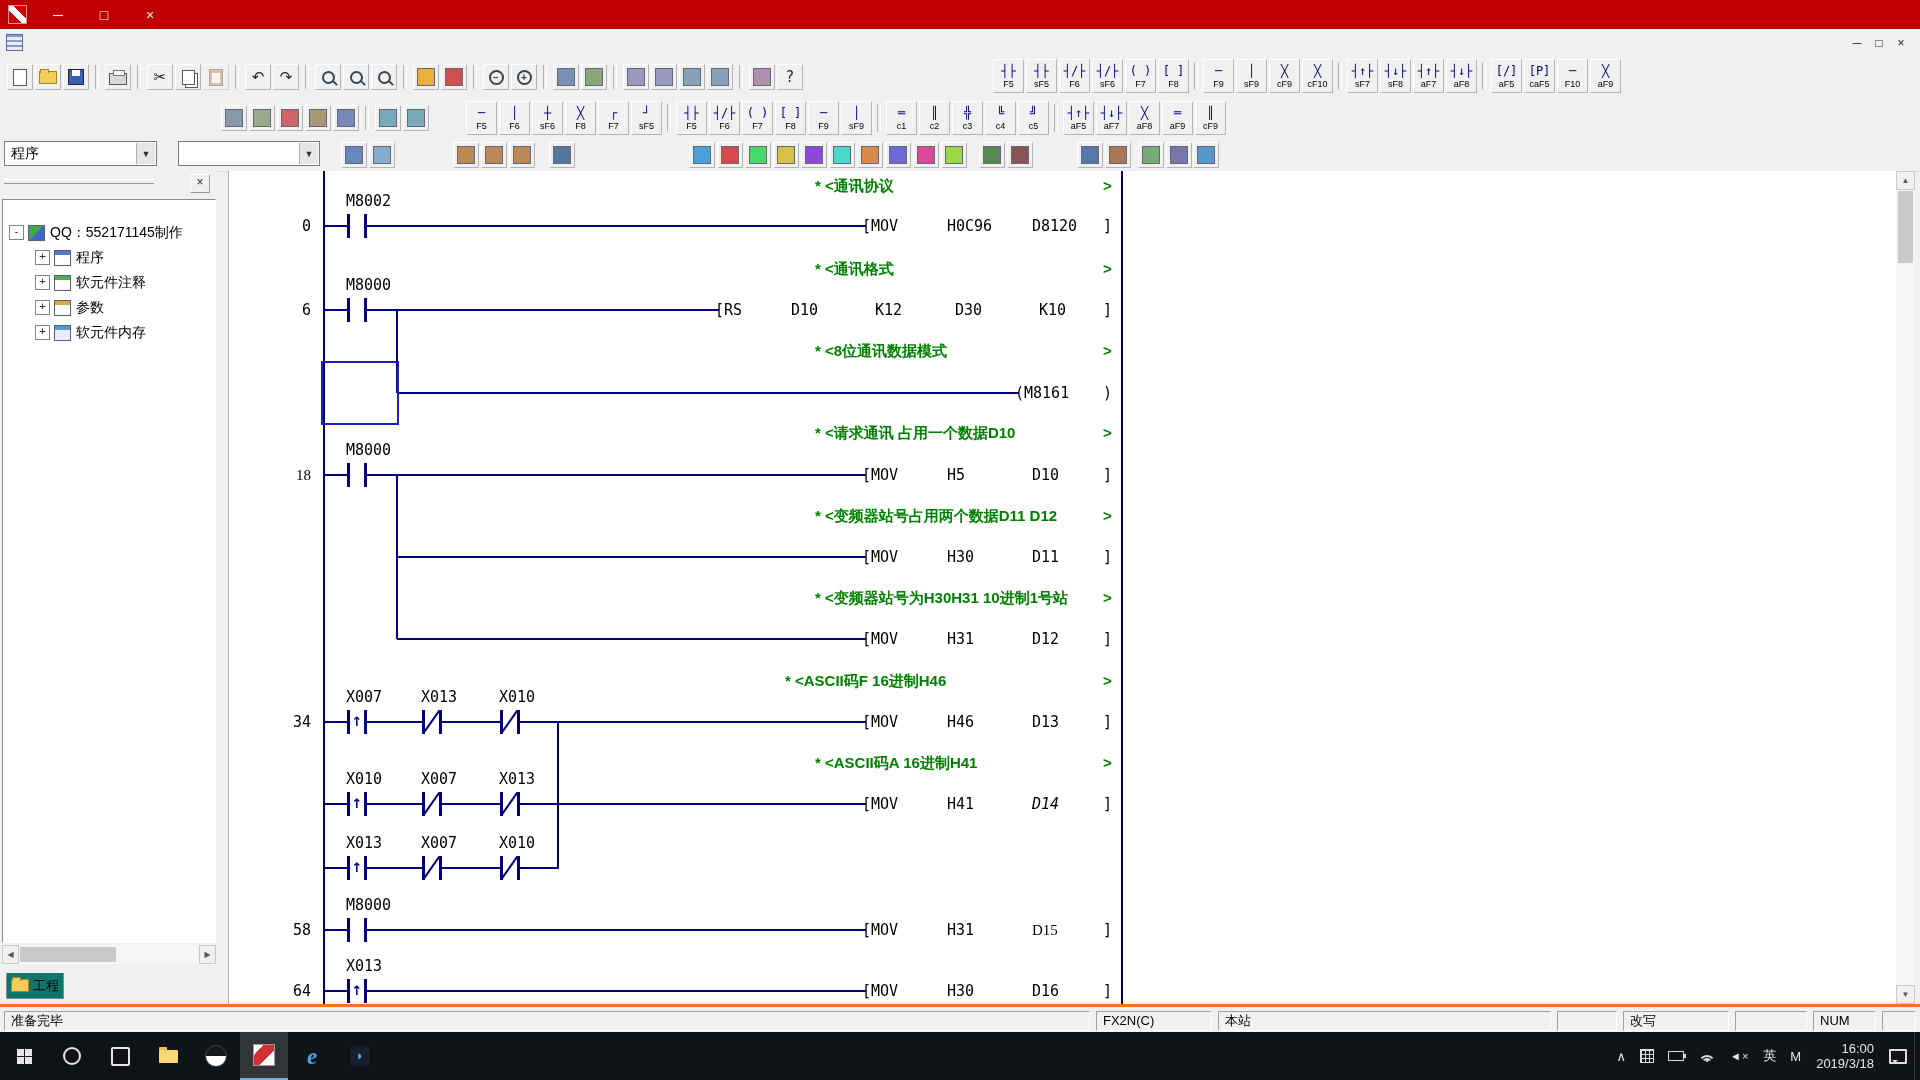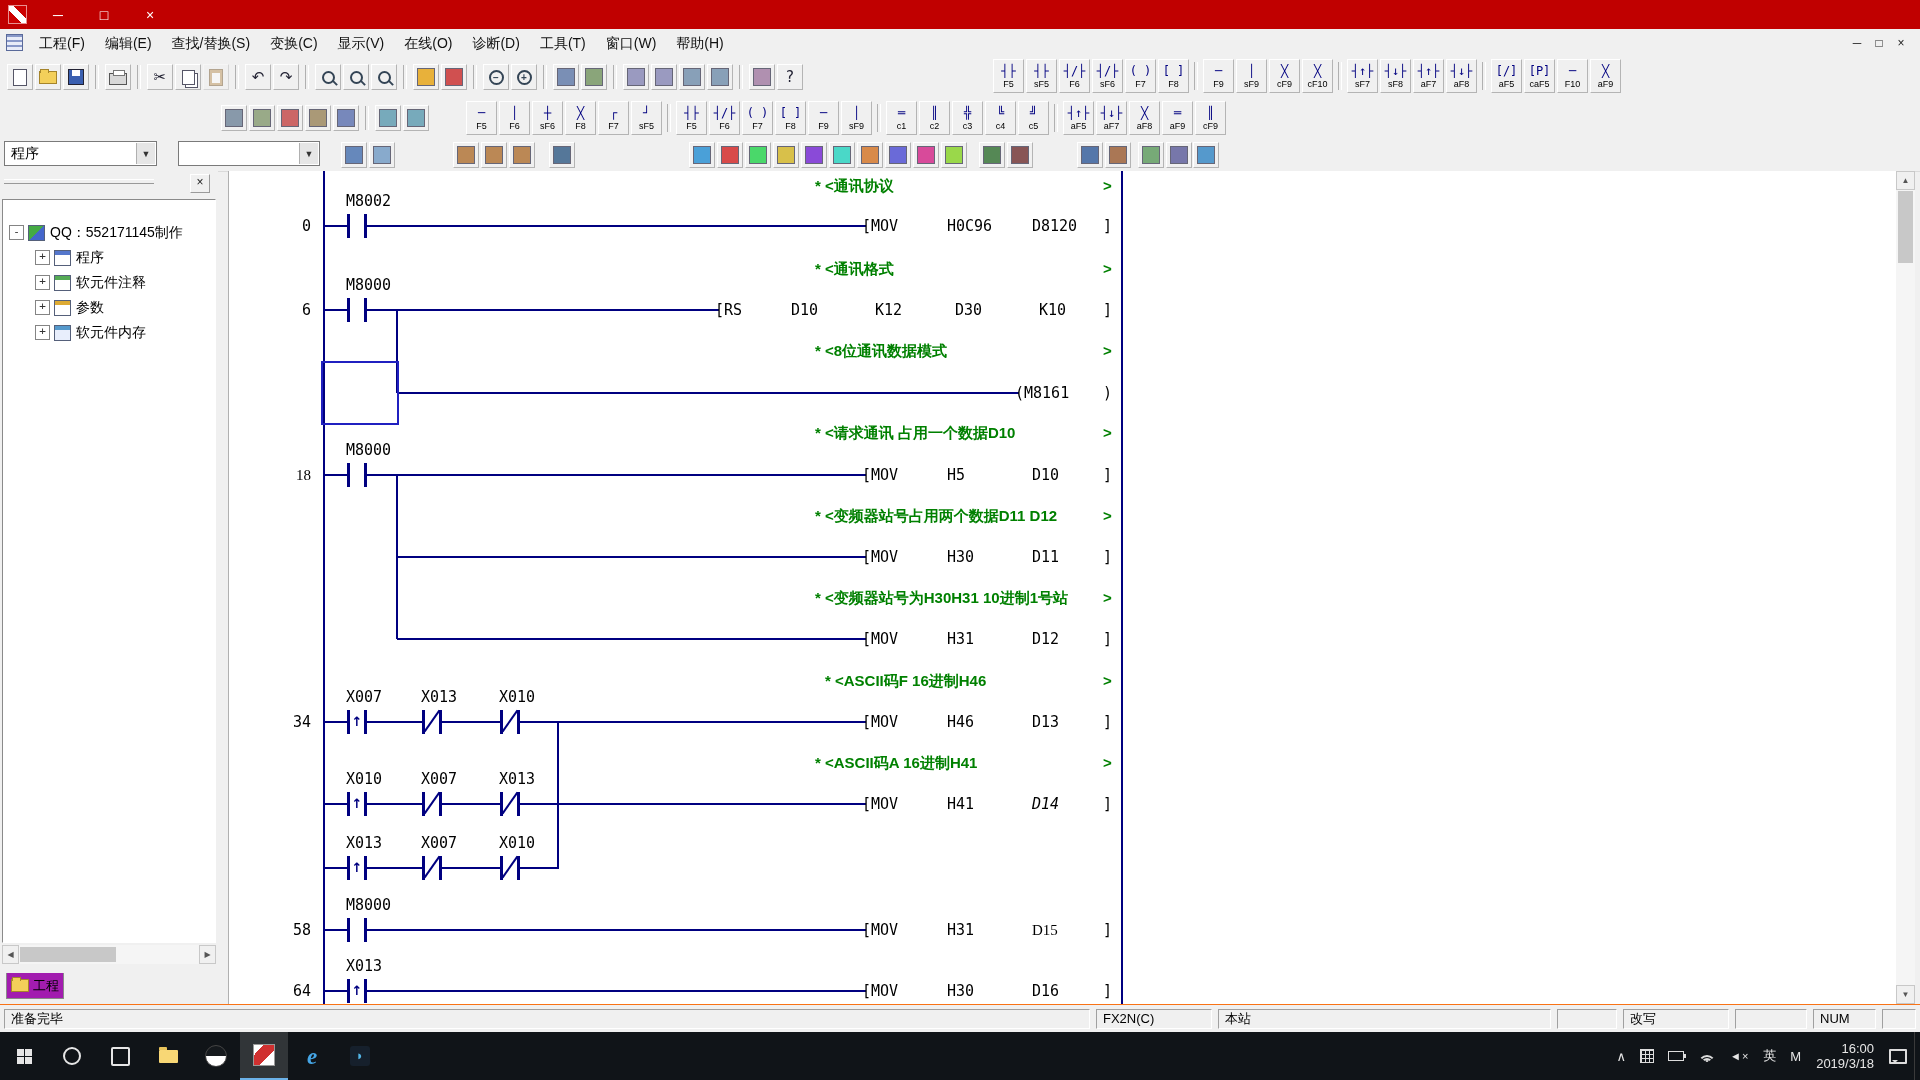--- a/index.html
+++ b/index.html
@@ -79,21 +79,21 @@
   .ti{width:15px;height:14px;margin-right:5px;border:1px solid #55607a;flex:none;}
   .ti-root{background:linear-gradient(135deg,#44aa44 50%,#4466cc 50%);}
   .ti-program{background:linear-gradient(#5577cc 30%,#fff 30%);}
   .ti-comment{background:linear-gradient(#55aa55 30%,#fff 30%);}
   .ti-param{background:linear-gradient(#ddaa33 30%,#fff 30%);}
   .ti-mem{background:linear-gradient(#5599cc 30%,#e8eefc 30%);}
   .hscroll{position:absolute;left:2px;top:774px;width:214px;height:19px;background:#f5f5f5;}
   .sb-btn{position:absolute;width:17px;height:19px;background:#f0f0f0;border:1px solid #c8c8c8;box-sizing:border-box;
     text-align:center;font-size:8px;line-height:17px;color:#555;}
   .hthumb{position:absolute;left:18px;top:2px;width:96px;height:15px;background:#c8c8c8;}
-  .proj-tab{position:absolute;left:6px;top:802px;width:58px;height:26px;background:#a21caf;
+  .proj-tab{position:absolute;left:6px;top:802px;width:58px;height:26px;background:#0f766e;
     border:1px solid #8a8a8a;border-top:none;box-sizing:border-box;display:flex;align-items:center;justify-content:center;font-size:13px;}
   .proj-tab .ig-folder{margin-right:4px;}
 
   
   .ladder{position:absolute;left:228px;top:171px;width:1668px;height:833px;background:#fff;overflow:hidden;
     border-left:1px solid #b0b0b0;}
   .rail{position:absolute;width:2px;background:#000080;}
   .hwire{position:absolute;height:2px;background:#000080;}
   .vwire{position:absolute;width:2px;background:#000080;}
   .cpatch{position:absolute;width:14px;height:24px;background:#fff;}
@@ -102,21 +102,21 @@
   .cpulse{position:absolute;width:14px;height:24px;font:bold 13px/24px "DejaVu Sans",sans-serif;color:#000080;text-align:center;}
   .cslash{position:absolute;width:26px;height:2px;background:#000080;transform:rotate(-55deg);}
   .itext{position:absolute;font:15px/22px "DejaVu Sans Mono",monospace;color:#000;white-space:pre;}
   .lstep{position:absolute;left:14px;width:68px;text-align:right;font:15px/20px "DejaVu Sans Mono",monospace;color:#000;}
   .lcomment{position:absolute;font:bold 15px/22px "Liberation Sans","DejaVu Sans",sans-serif;color:#008000;white-space:pre;}
   .selbox{position:absolute;border:2px solid #2020c0;box-sizing:border-box;}
   .vscroll{position:absolute;left:1896px;top:171px;width:19px;height:833px;background:#f5f5f5;}
   .vthumb{position:absolute;left:2px;top:20px;width:15px;height:72px;background:#c8c8c8;}
 
   
-  .statusbar{position:absolute;left:0;top:1004px;width:100%;height:28px;background:#f0f0f0;border-top:1px solid #f97316;}
+  .statusbar{position:absolute;left:0;top:1004px;width:100%;height:28px;background:#f0f0f0;border-top:3px solid #f97316;}
   .sseg{position:absolute;top:4px;height:20px;box-sizing:border-box;border:1px solid;border-color:#a0a0a0 #fff #fff #a0a0a0;
     font-size:13px;line-height:18px;padding:0 6px;color:#000;white-space:nowrap;overflow:hidden;}
 
   
   .taskbar{position:absolute;left:0;top:1032px;width:100%;height:48px;background:#101418;display:flex;align-items:center;}
   .tkbtn{width:48px;height:48px;display:flex;align-items:center;justify-content:center;flex:none;position:relative;}
   .tkbtn.active{background:rgba(255,255,255,.14);border-bottom:2px solid #6cb2e8;box-sizing:border-box;}
   .winlogo{display:grid;grid-template-columns:7px 7px;grid-template-rows:7px 7px;gap:1px;}
   .winlogo i{background:#e6e6e6;}
   .ring{width:14px;height:14px;border:2px solid #e6e6e6;border-radius:50%;}
@@ -154,32 +154,20 @@
     <div class="app-ico"></div>
     <div class="wbtns">
       <div class="wbtn">─</div>
       <div class="wbtn">□</div>
       <div class="wbtn close">×</div>
     </div>
   </div>
 
   <div class="menubar">
     <div class="mdi-ico"></div>
-    <div style="display:flex;">
-        <div class="menu-item">工程(F)</div>
-        <div class="menu-item">编辑(E)</div>
-        <div class="menu-item">查找/替换(S)</div>
-        <div class="menu-item">变换(C)</div>
-        <div class="menu-item">显示(V)</div>
-        <div class="menu-item">在线(O)</div>
-        <div class="menu-item">诊断(D)</div>
-        <div class="menu-item">工具(T)</div>
-        <div class="menu-item">窗口(W)</div>
-        <div class="menu-item">帮助(H)</div>
-      </div>
     <div class="mdi-ctrls">
       <span>─</span>
       <span>□</span>
       <span>×</span>
     </div>
   </div>
 
   <div class="toolbar tb1" style="position:absolute;">
     <div class="ticons">
         <div class="tbtn">
@@ -657,21 +645,21 @@
       <div class="itext" style="left: 718px; top: 375px;">H30</div>
       <div class="itext" style="left: 803px; top: 375px;">D11</div>
       <div class="itext" style="left: 874px; top: 375px;">]</div>
       <div class="lcomment" style="left: 586px; top: 416px;">* &lt;变频器站号为H30H31 10进制1号站</div>
       <div class="lcomment" style="left: 874px; top: 416px;">&gt;</div>
       <div class="hwire" style="left: 168px; top: 467px; width: 469px;"></div>
       <div class="itext" style="left: 633px; top: 457px;">[MOV</div>
       <div class="itext" style="left: 718px; top: 457px;">H31</div>
       <div class="itext" style="left: 803px; top: 457px;">D12</div>
       <div class="itext" style="left: 874px; top: 457px;">]</div>
-      <div class="lcomment" style="left: 596px; top: 499px;">* &lt;ASCII码F 16进制H46</div>
+      <div class="lcomment" style="left: 556px; top: 499px;">* &lt;ASCII码F 16进制H46</div>
       <div class="lcomment" style="left: 874px; top: 499px;">&gt;</div>
       <div class="lstep" style="top: 541px;">34</div>
       <div class="hwire" style="left: 94px; top: 550px; width: 543px;"></div>
       <div class="cpatch" style="left: 121px; top: 539px;"></div>
       <div class="cbar" style="left: 118px; top: 539px;"></div>
       <div class="cbar" style="left: 135px; top: 539px;"></div>
       <div class="clabel" style="left: 117px; top: 517px;">X007</div>
       <div class="cpulse" style="left: 121px; top: 539px;">↑</div>
       <div class="cpatch" style="left: 196px; top: 539px;"></div>
       <div class="cbar" style="left: 193px; top: 539px;"></div>

